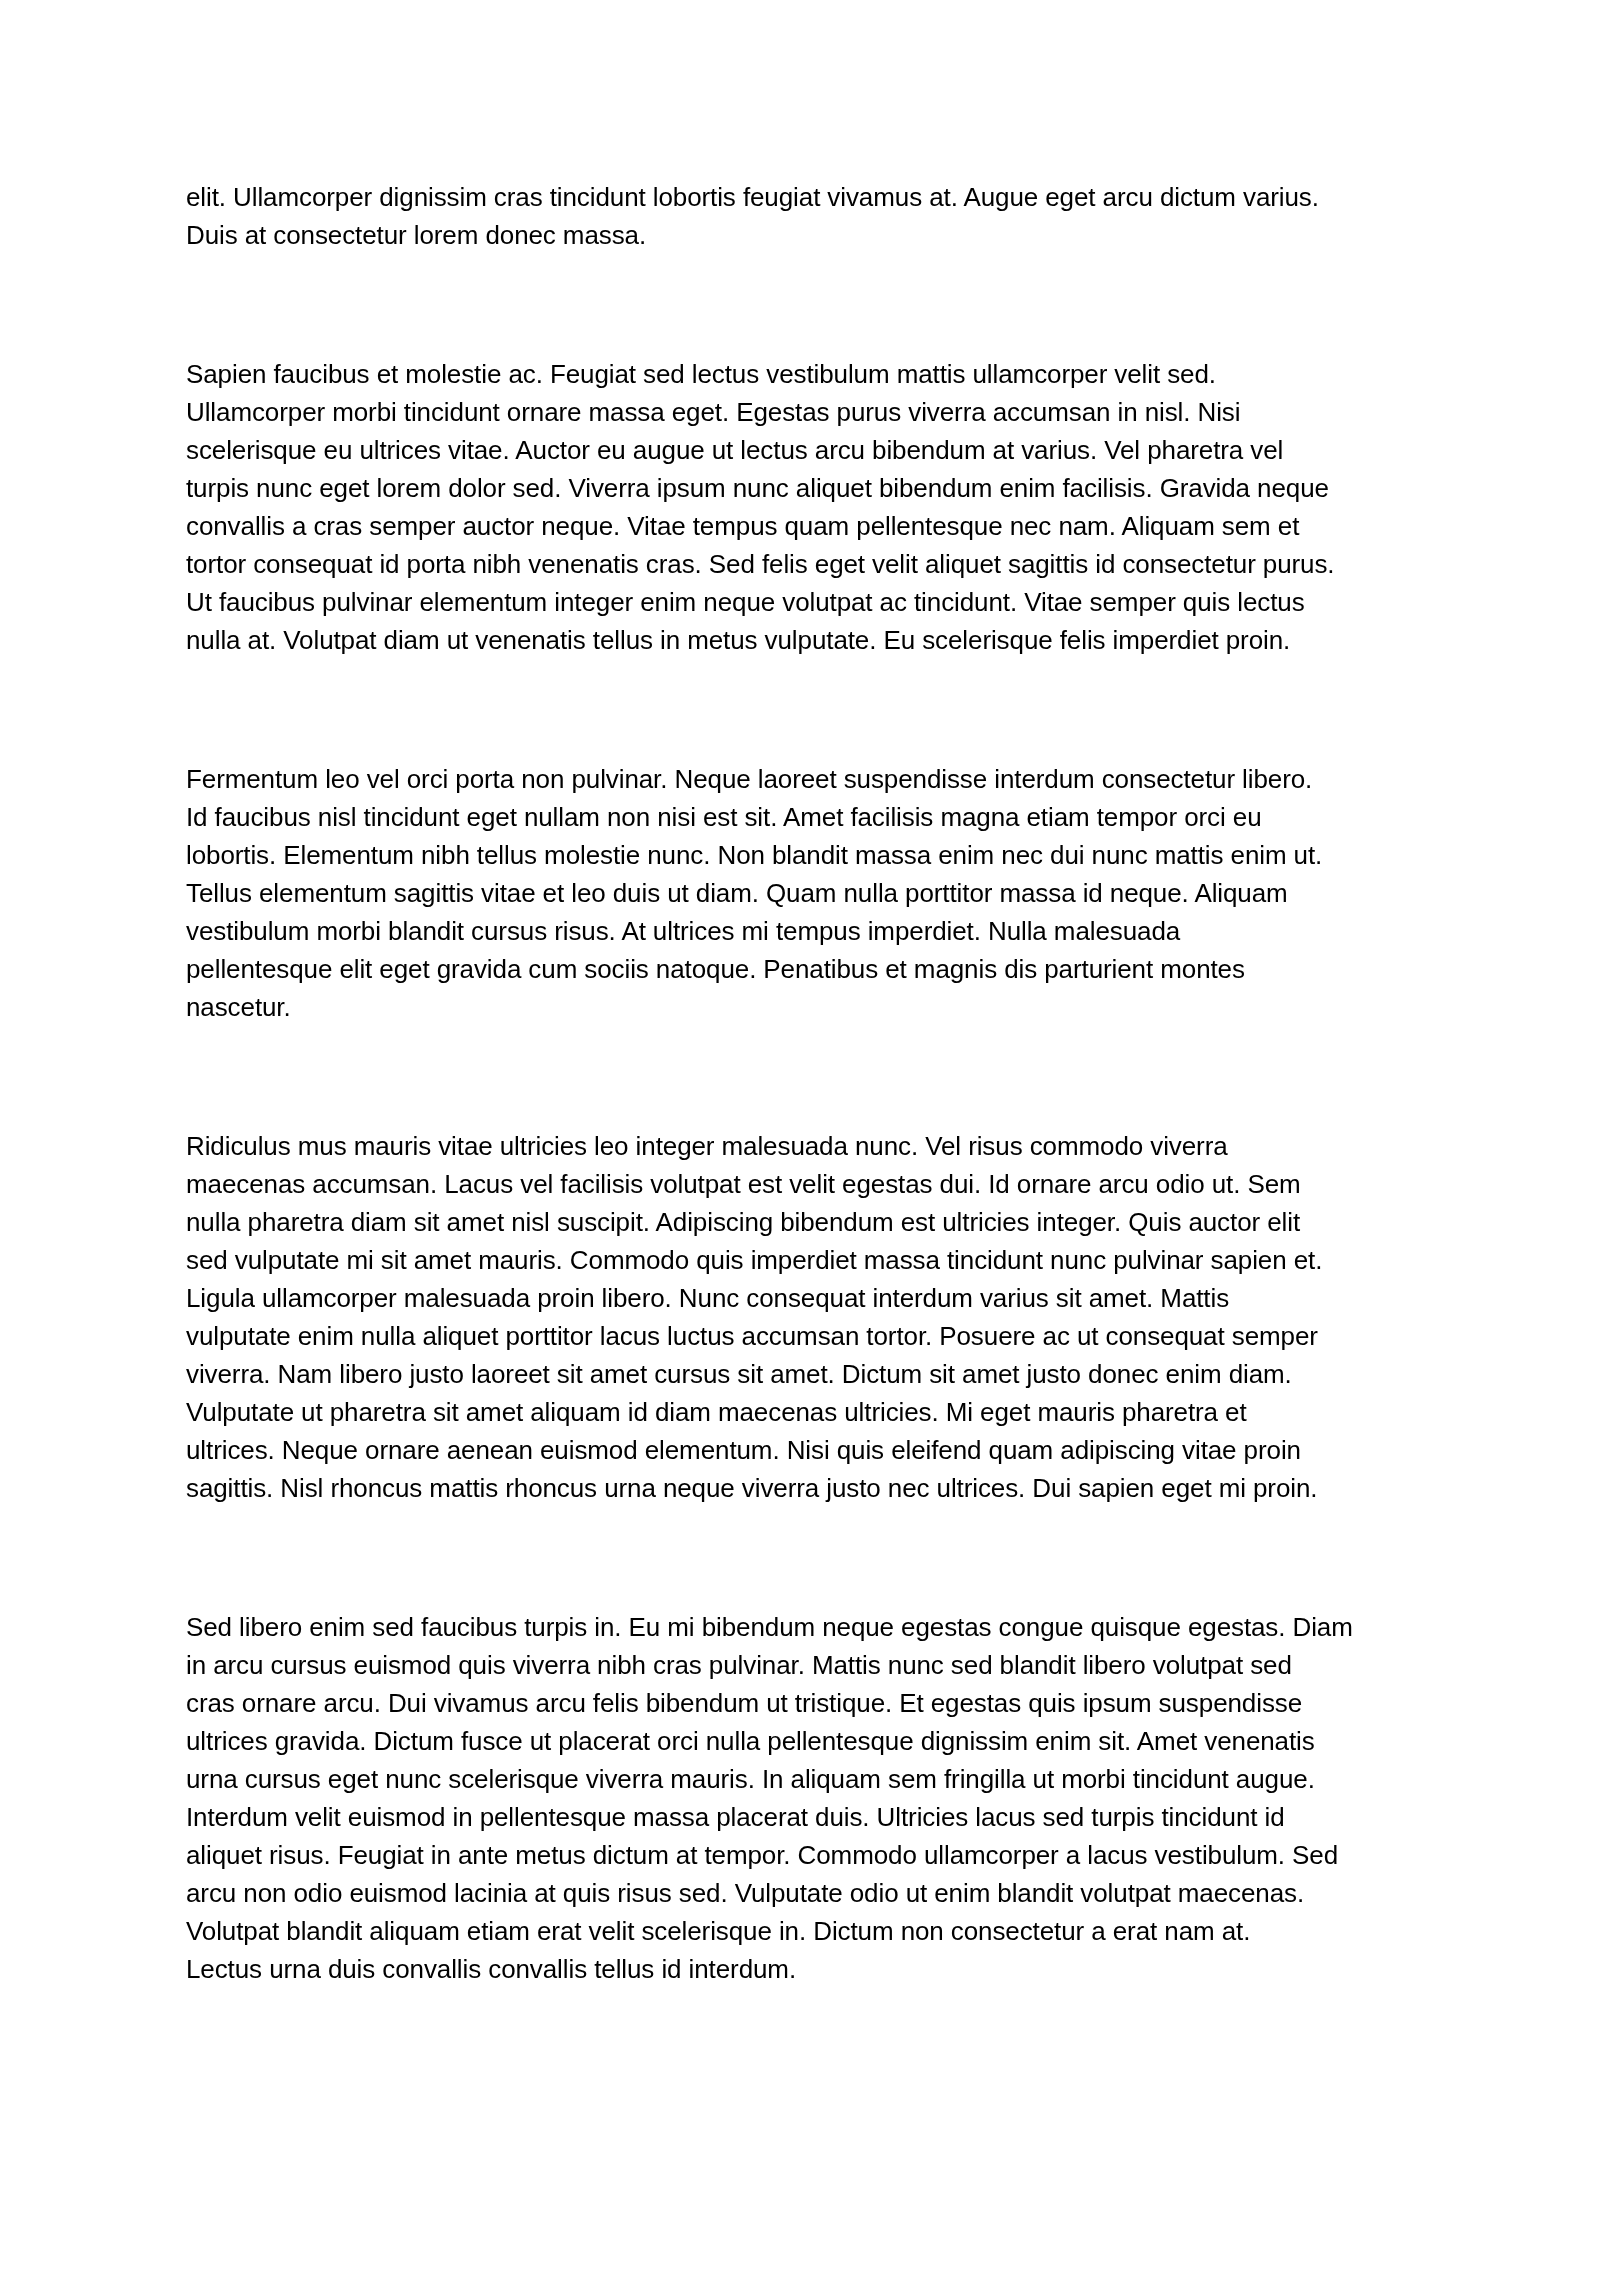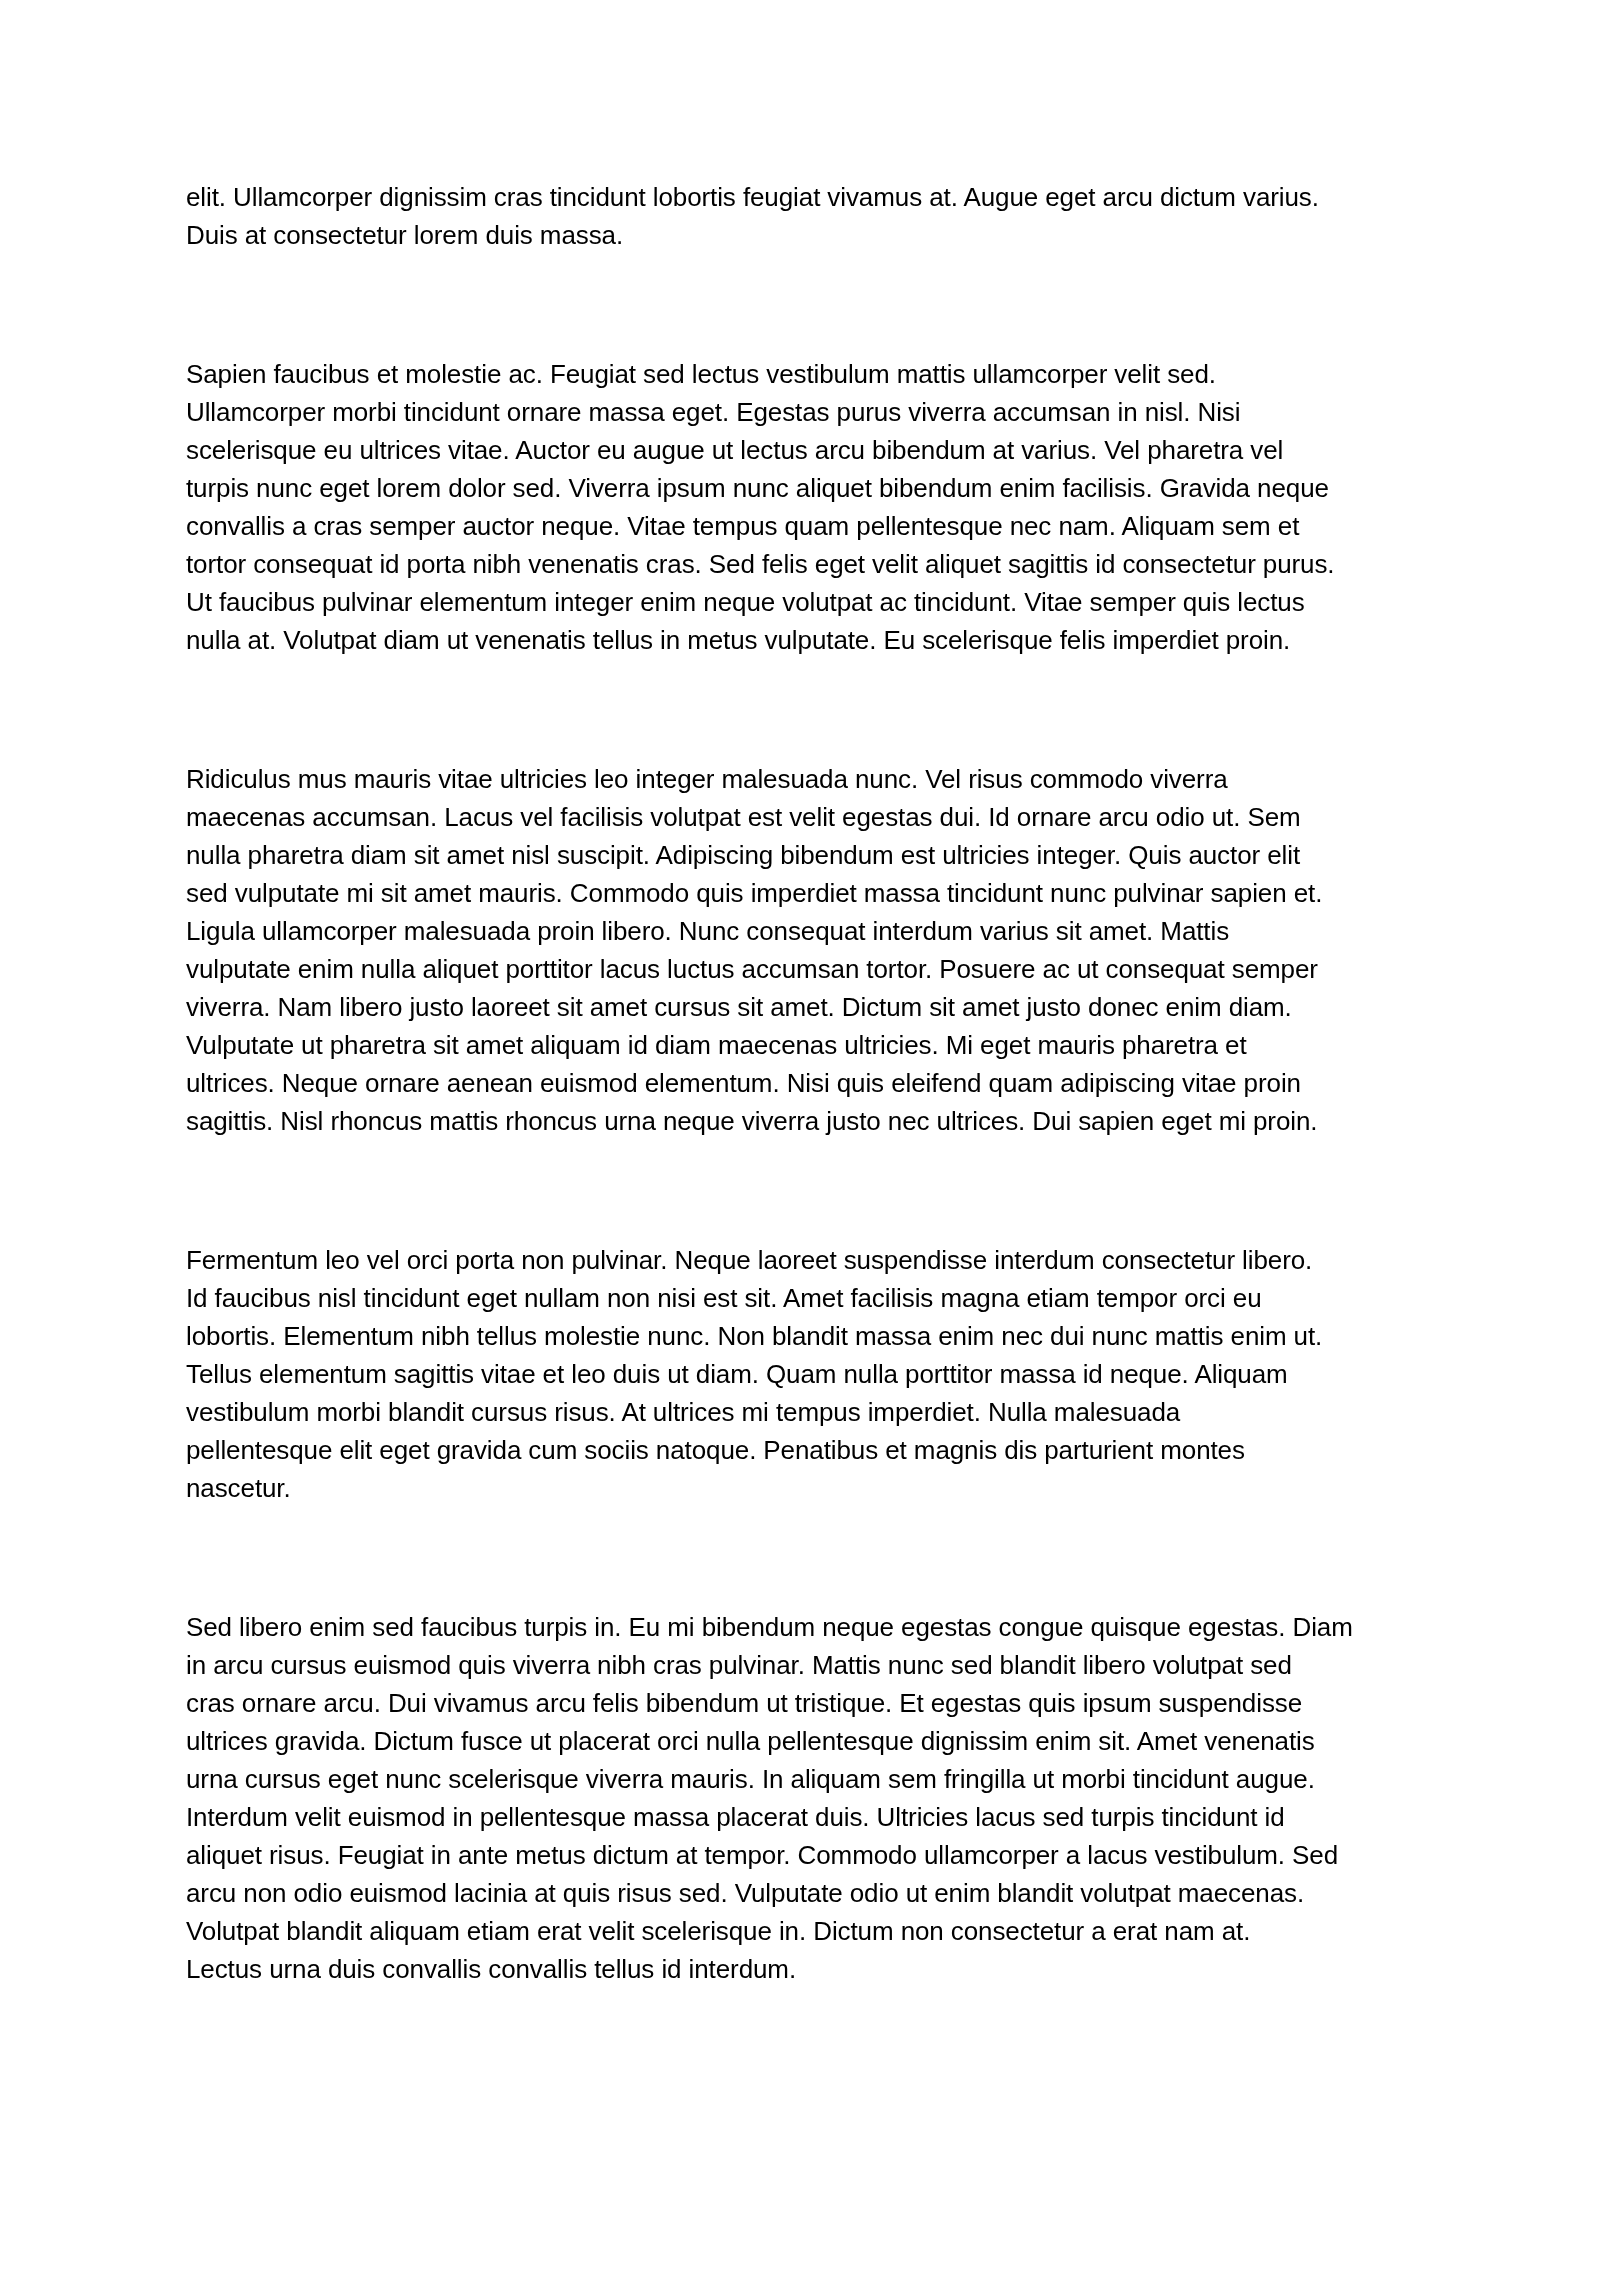--- a/index.html
+++ b/index.html
@@ -29,46 +29,46 @@
     letter-spacing: -0.1px;
     white-space: pre;   
   }
 </style>
 </head>
 <body>
 
 <div class="document-page">
   <div class="text-block">
     <p class="para">elit. Ullamcorper dignissim cras tincidunt lobortis feugiat vivamus at. Augue eget arcu dictum varius.
-Duis at consectetur lorem duis massa.</p>
+Duis at consectetur lorem donec massa.</p>
     <p class="para">Sapien faucibus et molestie ac. Feugiat sed lectus vestibulum mattis ullamcorper velit sed.
 Ullamcorper morbi tincidunt ornare massa eget. Egestas purus viverra accumsan in nisl. Nisi
 scelerisque eu ultrices vitae. Auctor eu augue ut lectus arcu bibendum at varius. Vel pharetra vel
 turpis nunc eget lorem dolor sed. Viverra ipsum nunc aliquet bibendum enim facilisis. Gravida neque
 convallis a cras semper auctor neque. Vitae tempus quam pellentesque nec nam. Aliquam sem et
 tortor consequat id porta nibh venenatis cras. Sed felis eget velit aliquet sagittis id consectetur purus.
 Ut faucibus pulvinar elementum integer enim neque volutpat ac tincidunt. Vitae semper quis lectus
 nulla at. Volutpat diam ut venenatis tellus in metus vulputate. Eu scelerisque felis imperdiet proin.</p>
+    <p class="para">Fermentum leo vel orci porta non pulvinar. Neque laoreet suspendisse interdum consectetur libero.
+Id faucibus nisl tincidunt eget nullam non nisi est sit. Amet facilisis magna etiam tempor orci eu
+lobortis. Elementum nibh tellus molestie nunc. Non blandit massa enim nec dui nunc mattis enim ut.
+Tellus elementum sagittis vitae et leo duis ut diam. Quam nulla porttitor massa id neque. Aliquam
+vestibulum morbi blandit cursus risus. At ultrices mi tempus imperdiet. Nulla malesuada
+pellentesque elit eget gravida cum sociis natoque. Penatibus et magnis dis parturient montes
+nascetur.</p>
     <p class="para">Ridiculus mus mauris vitae ultricies leo integer malesuada nunc. Vel risus commodo viverra
 maecenas accumsan. Lacus vel facilisis volutpat est velit egestas dui. Id ornare arcu odio ut. Sem
 nulla pharetra diam sit amet nisl suscipit. Adipiscing bibendum est ultricies integer. Quis auctor elit
 sed vulputate mi sit amet mauris. Commodo quis imperdiet massa tincidunt nunc pulvinar sapien et.
 Ligula ullamcorper malesuada proin libero. Nunc consequat interdum varius sit amet. Mattis
 vulputate enim nulla aliquet porttitor lacus luctus accumsan tortor. Posuere ac ut consequat semper
 viverra. Nam libero justo laoreet sit amet cursus sit amet. Dictum sit amet justo donec enim diam.
 Vulputate ut pharetra sit amet aliquam id diam maecenas ultricies. Mi eget mauris pharetra et
 ultrices. Neque ornare aenean euismod elementum. Nisi quis eleifend quam adipiscing vitae proin
 sagittis. Nisl rhoncus mattis rhoncus urna neque viverra justo nec ultrices. Dui sapien eget mi proin.</p>
-    <p class="para">Fermentum leo vel orci porta non pulvinar. Neque laoreet suspendisse interdum consectetur libero.
-Id faucibus nisl tincidunt eget nullam non nisi est sit. Amet facilisis magna etiam tempor orci eu
-lobortis. Elementum nibh tellus molestie nunc. Non blandit massa enim nec dui nunc mattis enim ut.
-Tellus elementum sagittis vitae et leo duis ut diam. Quam nulla porttitor massa id neque. Aliquam
-vestibulum morbi blandit cursus risus. At ultrices mi tempus imperdiet. Nulla malesuada
-pellentesque elit eget gravida cum sociis natoque. Penatibus et magnis dis parturient montes
-nascetur.</p>
     <p class="para">Sed libero enim sed faucibus turpis in. Eu mi bibendum neque egestas congue quisque egestas. Diam
 in arcu cursus euismod quis viverra nibh cras pulvinar. Mattis nunc sed blandit libero volutpat sed
 cras ornare arcu. Dui vivamus arcu felis bibendum ut tristique. Et egestas quis ipsum suspendisse
 ultrices gravida. Dictum fusce ut placerat orci nulla pellentesque dignissim enim sit. Amet venenatis
 urna cursus eget nunc scelerisque viverra mauris. In aliquam sem fringilla ut morbi tincidunt augue.
 Interdum velit euismod in pellentesque massa placerat duis. Ultricies lacus sed turpis tincidunt id
 aliquet risus. Feugiat in ante metus dictum at tempor. Commodo ullamcorper a lacus vestibulum. Sed
 arcu non odio euismod lacinia at quis risus sed. Vulputate odio ut enim blandit volutpat maecenas.
 Volutpat blandit aliquam etiam erat velit scelerisque in. Dictum non consectetur a erat nam at.
 Lectus urna duis convallis convallis tellus id interdum.</p>

